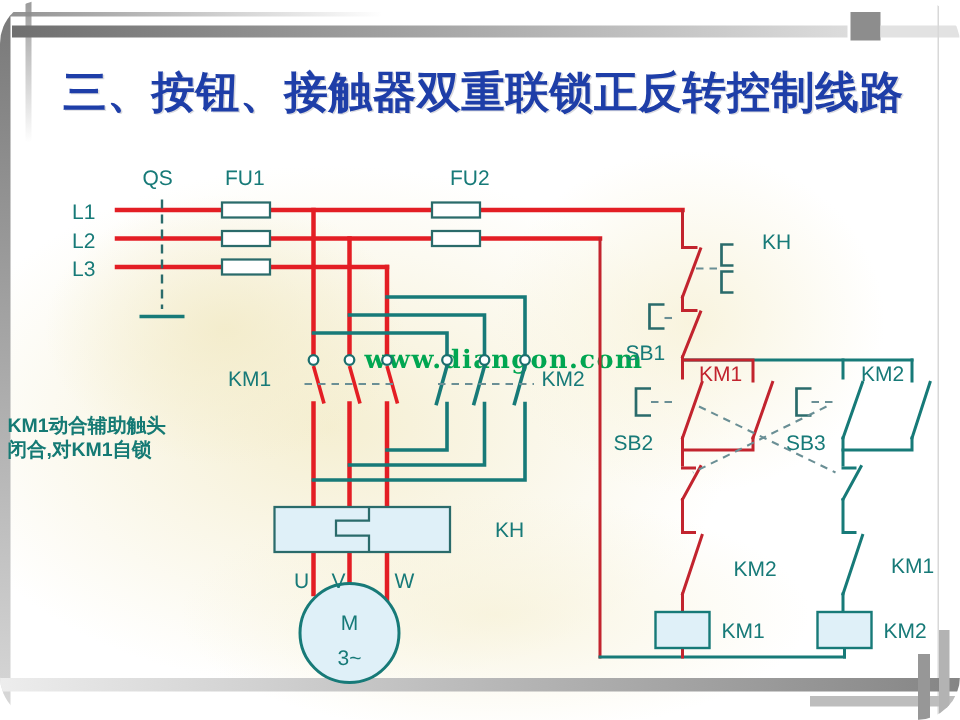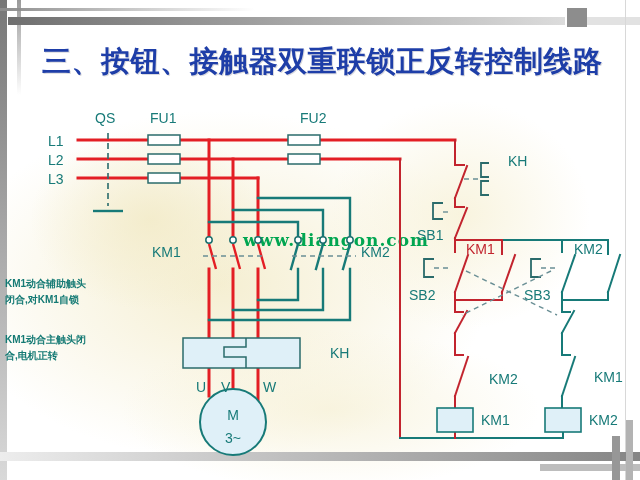--- a/index.html
+++ b/index.html
@@ -1,17 +1,17 @@
 <!DOCTYPE html>
 <html><head>
 <meta charset="utf-8">
 <style>
   html,body{margin:0;padding:0;}
   #slide{position:relative;width:640px;height:480px;background:#ffffff;overflow:hidden;
-         font-family:"Liberation Sans",sans-serif;}
+         font-family:"Liberation Sans",sans-serif;border-radius:29px;}
   .blob{position:absolute;border-radius:50%;pointer-events:none;}
   #blob1{left:-50px;top:110px;width:540px;height:350px;
          background:radial-gradient(closest-side,rgba(244,237,205,0.9),rgba(244,237,205,0));}
   #blob2{left:30px;top:130px;width:240px;height:180px;
          background:radial-gradient(closest-side,rgba(242,234,198,0.8),rgba(242,234,198,0));}
   #blob3{left:330px;top:100px;width:260px;height:230px;
          background:radial-gradient(closest-side,rgba(247,241,214,0.8),rgba(247,241,214,0));}
   #blob4{left:120px;top:330px;width:420px;height:160px;
          background:radial-gradient(closest-side,rgba(246,240,212,0.7),rgba(246,240,212,0));}
   .deco{position:absolute;}
@@ -27,21 +27,21 @@
   #bar-top-r{left:587px;top:17px;width:53px;height:8px;background:#e2e2e2;}
   #right-border{left:625px;top:0;width:1px;height:480px;background:#d8d8d8;}
   #bar-bottom{left:0;top:452px;width:640px;height:9px;
               background:linear-gradient(to right,#ededed,#858585);}
   #bar-bottom2{left:540px;top:464px;width:100px;height:7px;background:#bdbdbd;}
   #v-right1{left:612px;top:436px;width:8px;height:44px;background:#979797;}
   #v-right2{left:626px;top:420px;width:7px;height:60px;background:#b3b3b3;}
   #title{position:absolute;left:42px;top:42px;width:585px;
          font-size:29px;font-weight:bold;color:#1e3ea8;letter-spacing:0.5px;
          white-space:nowrap;text-shadow:1px 1px 0 rgba(150,150,160,0.35);}
-  .annotation{position:absolute;left:5px;width:150px;font-size:10px;font-weight:bold;
+  .annotation{position:absolute;left:5px;width:150px;font-size:13px;font-weight:bold;
               color:#157a74;line-height:16px;white-space:pre-line;}
   #ann1{top:276px;} #ann2{top:332px;} #ann3{top:388px;}
   #watermark{position:absolute;left:243px;top:230px;font-family:"DejaVu Serif",serif;
              font-size:17px;font-weight:bold;color:#00a651;letter-spacing:1px;}
   #circuit{position:absolute;left:0;top:0;pointer-events:none;}
   text{font-family:"Liberation Sans",sans-serif;}
   .lbl{fill:#177a78;font-size:14px;}
   .lbl-red{fill:#c2242e;font-size:14px;}
 </style>
 </head>
@@ -63,22 +63,20 @@
   <div class="deco" id="right-border"></div>
   <div class="deco" id="bar-bottom"></div>
   <div class="deco" id="bar-bottom2"></div>
   <div class="deco" id="v-right1"></div>
   <div class="deco" id="v-right2"></div>
 
   <div id="title">三、按钮、接触器双重联锁正反转控制线路</div>
 
   <div class="annotation" id="ann1">KM1动合辅助触头
 闭合,对KM1自锁</div>
-  <div class="annotation" id="ann2">KM1动合主触头闭
-合,电机正转</div>
 
   <div id="watermark">www.diangon.com</div>
 
   <svg id="circuit" width="640" height="480" viewBox="0 0 640 480">
 
     <g stroke="#e31e24" stroke-width="3" fill="none" stroke-linecap="square">
       <path d="M78,140 H455"></path>
       <path d="M78,159 H400"></path>
       <path d="M78,178 H258"></path>
       <path d="M209,140 V237"></path>

